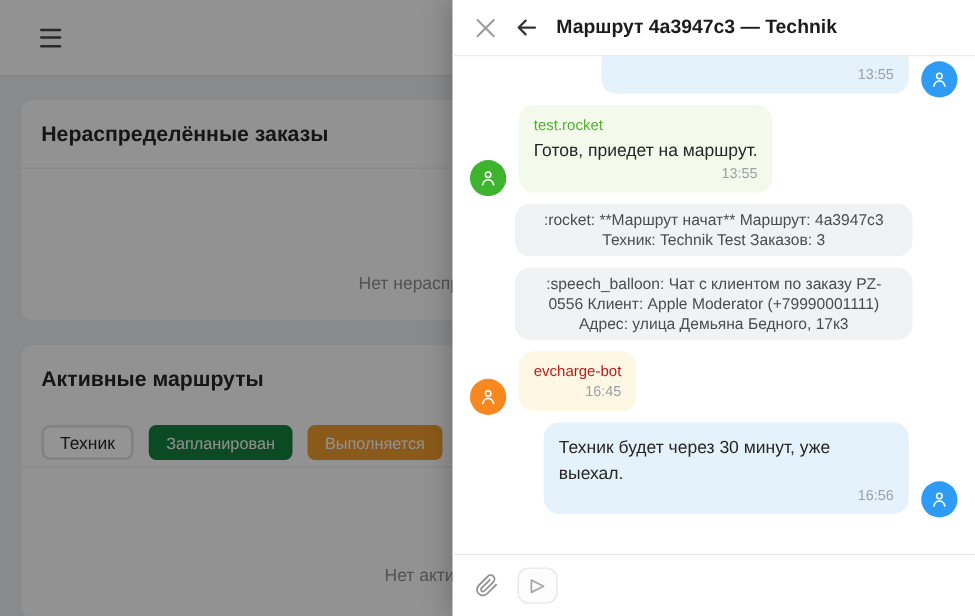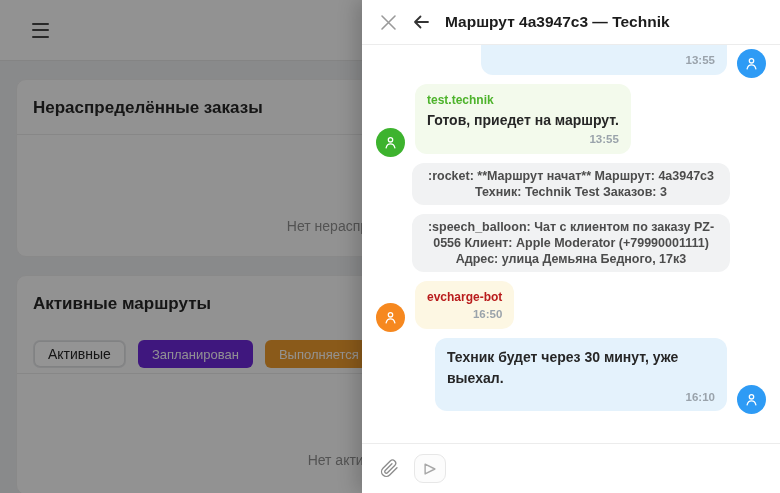--- a/index.html
+++ b/index.html
@@ -24,21 +24,21 @@
 
   .controls-row { display:flex; align-items:center; gap:12px; padding:0 16px; margin-top:26px;
                   padding-bottom:5px; }
   .card-head-2 { border-bottom:1px solid #e9e9e9; }
   .segmented { display:flex; background:#e7e8ea; border-radius:7px; padding:2px; height:28px; }
   .seg { border:none; background:transparent; font-size:14px; color:#5a5a5a; padding:0 13px;
          border-radius:5px; font-family:inherit; cursor:pointer; }
   .seg.active { background:#ffffff; color:#262626; box-shadow:0 0 2px rgba(0,0,0,.12); }
   .pill-btn { border:none; height:28px; border-radius:6px; padding:0 14px; font-size:13px;
               color:rgba(255,255,255,.96); font-family:inherit; cursor:pointer; }
-  .pill-blue { background:#6d28d9; }
+  .pill-blue { background:#15803d; }
   .pill-orange { background:#ee9b2e; }
   .card2-body { height:120px; display:flex; align-items:flex-end; justify-content:center;
                 padding-bottom:26px; }
 
   .scrim { position:absolute; inset:0; background:rgba(0,0,0,.42); z-index:5; }
 
   
   .chat { position:absolute; top:0; right:0; width:418px; height:493px; background:#ffffff;
           z-index:10; display:flex; flex-direction:column;
           box-shadow:-6px 0 18px rgba(0,0,0,.18); }
@@ -55,21 +55,21 @@
   .msg-row.in  { justify-content:flex-start; }
   .msg-row.sys { justify-content:center; }
 
   .avatar { width:29px; height:29px; border-radius:50%; flex:0 0 29px; margin-bottom:-3px;
             display:flex; align-items:center; justify-content:center; }
   .avatar.blue   { background:#2e9bf5; }
   .avatar.green  { background:#3db32e; }
   .avatar.orange { background:#f6881f; }
 
   .bubble { border-radius:12px; padding:9px 12px 7px 12px; max-width:292px;
-            font-size:14px; color:#262626; line-height:1.5;font-weight:bold; }
+            font-size:14px; color:#262626; line-height:1.5; }
   .bubble.out { background:#e4f2fc; }
   .bubble.green  { background:#f3faec; }
   .bubble.orange { background:#fdf7e3; }
   .bubble.sys { background:#f1f2f3; max-width:318px; padding:5px 14px; text-align:center;
                 font-size:12.5px; line-height:1.28; color:#4c4c4c; }
   .sender { font-size:12px; line-height:1.3; margin-bottom:2px; }
   .sender.green  { color:#4db32b; }
   .sender.orange { color:#b91c1c; }
   .time { font-size:11.5px; color:#9aa3ab; text-align:right; line-height:1.2; margin-top:2px; }
 
@@ -106,21 +106,21 @@
     <div class="card1-body">
       <div class="empty-text">Нет нераспределённых заказов</div>
     </div>
   </div>
 
   <div class="card">
     <div class="card-head-2">
       <div class="card-title">Активные маршруты</div>
       <div class="controls-row">
         <div class="segmented">
-          <button class="seg active">Активные</button>
+          <button class="seg active">Техник</button>
         </div>
         <button class="pill-btn pill-blue">Запланирован</button>
         <button class="pill-btn pill-orange">Выполняется</button>
       </div>
     </div>
     <div class="card2-body">
       <div class="empty-text">Нет активных маршрутов</div>
     </div>
   </div>
 </div>
@@ -159,21 +159,21 @@
     </div>
 
     <div class="msg-row in">
       <div class="avatar green">
         <svg width="17" height="17" viewBox="0 0 24 24">
           <circle cx="12" cy="8.2" r="3.1" stroke="#fff" stroke-width="1.8" fill="none"></circle>
           <path d="M5.8 19.5 C6.7 15.7 9.1 13.9 12 13.9 C14.9 13.9 17.3 15.7 18.2 19.5" stroke="#fff" stroke-width="1.8" fill="none" stroke-linecap="round"></path>
         </svg>
       </div>
       <div class="bubble green">
-        <div class="sender green">test.technik</div>
+        <div class="sender green">test.rocket</div>
         <div>Готов, приедет на маршрут.</div>
         <div class="time">13:55</div>
       </div>
     </div>
 
     <div class="msg-row sys">
       <div class="bubble sys">:rocket: **Маршрут начат** Маршрут: 4a3947c3 Техник: Technik Test Заказов: 3</div>
     </div>
 
     <div class="msg-row sys">
@@ -182,28 +182,28 @@
 
     <div class="msg-row in">
       <div class="avatar orange">
         <svg width="17" height="17" viewBox="0 0 24 24">
           <circle cx="12" cy="8.2" r="3.1" stroke="#fff" stroke-width="1.8" fill="none"></circle>
           <path d="M5.8 19.5 C6.7 15.7 9.1 13.9 12 13.9 C14.9 13.9 17.3 15.7 18.2 19.5" stroke="#fff" stroke-width="1.8" fill="none" stroke-linecap="round"></path>
         </svg>
       </div>
       <div class="bubble orange">
         <div class="sender orange">evcharge-bot</div>
-        <div class="time">16:50</div>
+        <div class="time">16:45</div>
       </div>
     </div>
 
     <div class="msg-row out">
       <div class="bubble out">
         <div>Техник будет через 30 минут, уже выехал.</div>
-        <div class="time">16:10</div>
+        <div class="time">16:56</div>
       </div>
       <div class="avatar blue">
         <svg width="17" height="17" viewBox="0 0 24 24">
           <circle cx="12" cy="8.2" r="3.1" stroke="#fff" stroke-width="1.8" fill="none"></circle>
           <path d="M5.8 19.5 C6.7 15.7 9.1 13.9 12 13.9 C14.9 13.9 17.3 15.7 18.2 19.5" stroke="#fff" stroke-width="1.8" fill="none" stroke-linecap="round"></path>
         </svg>
       </div>
     </div>
 
   </div>

